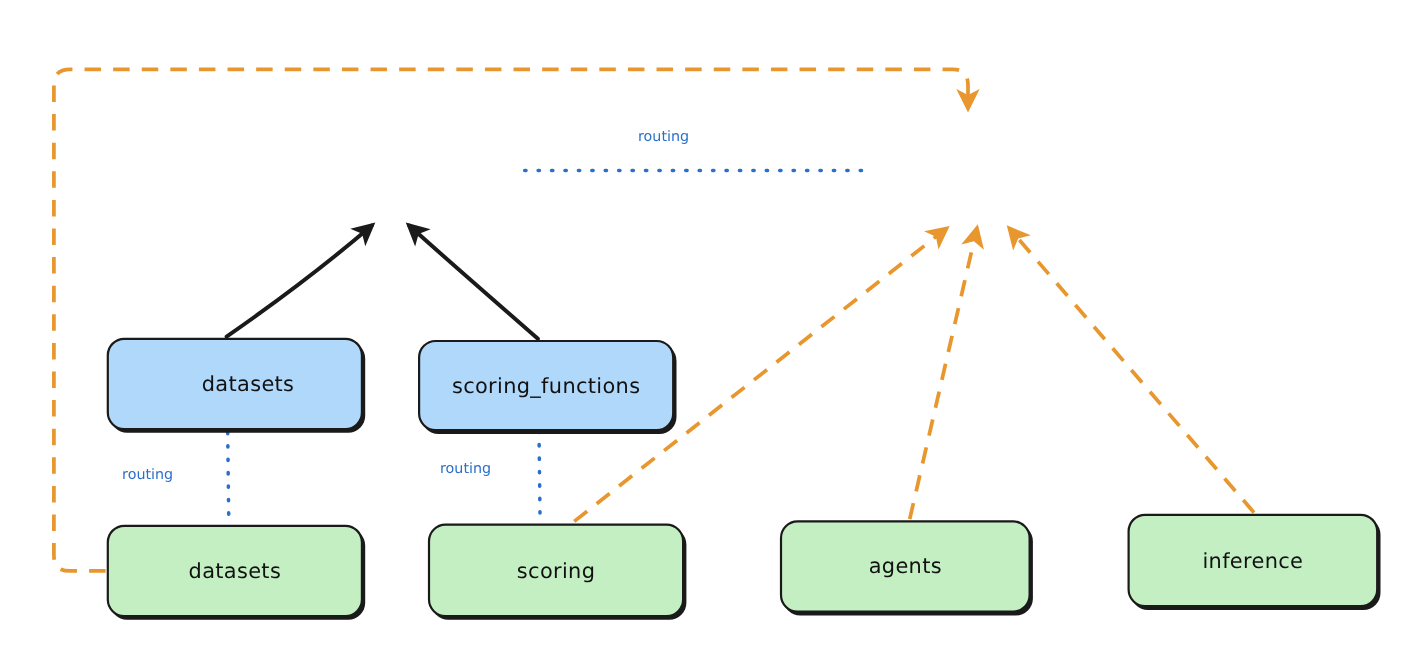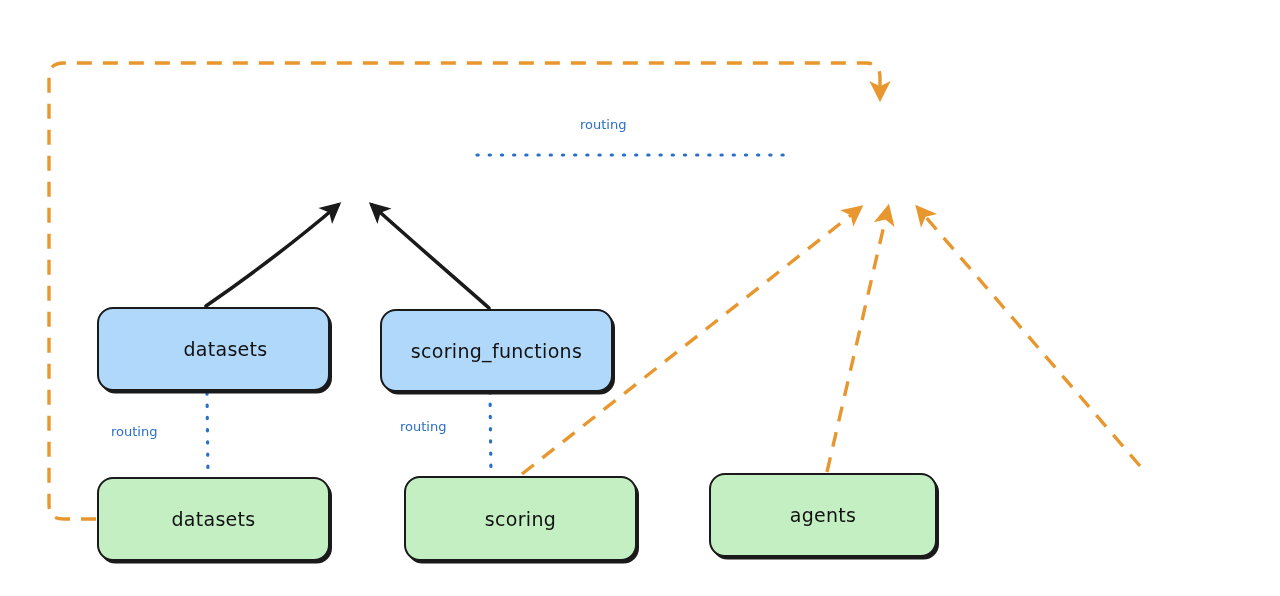--- a/index.html
+++ b/index.html
@@ -96,28 +96,31 @@
   </div>
 
   <div class="node blue" style="left:380px; top:309px; width:233px; height:83px;text-align:right;">
     <span class="node-label">scoring_functions</span>
   </div>
 
   <div class="node green" style="left:97px; top:477px; width:233px; height:84px;">
     <span class="node-label">datasets</span>
   </div>
 
-  <div class="node green" style="left:404px; top:476px; width:233px; height:85px;">
+  <div class="node green" style="left:389px; top:476px; width:233px; height:85px;">
     <span class="node-label">scoring</span>
   </div>
 
   <div class="node green" style="left:709px; top:473px; width:228px; height:84px;">
     <span class="node-label">agents</span>
   </div>
 
+  <div class="node green" style="left:1025px; top:467px; width:228px; height:85px;">
+    <span class="node-label">inference</span>
+  </div>
 
   <div class="edge-label" style="left:580px; top:117px;">routing</div>
 
   <div class="edge-label" style="left:111px; top:424px;">routing</div>
 
   <div class="edge-label" style="left:400px; top:419px;">routing</div>
 
 </div>
 
 </body></html>

